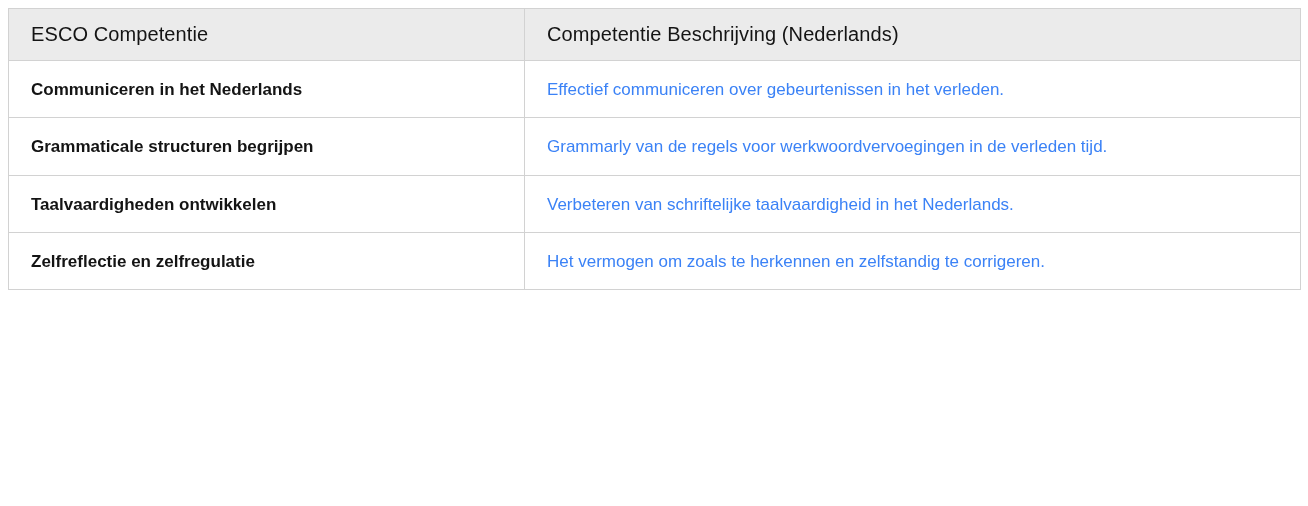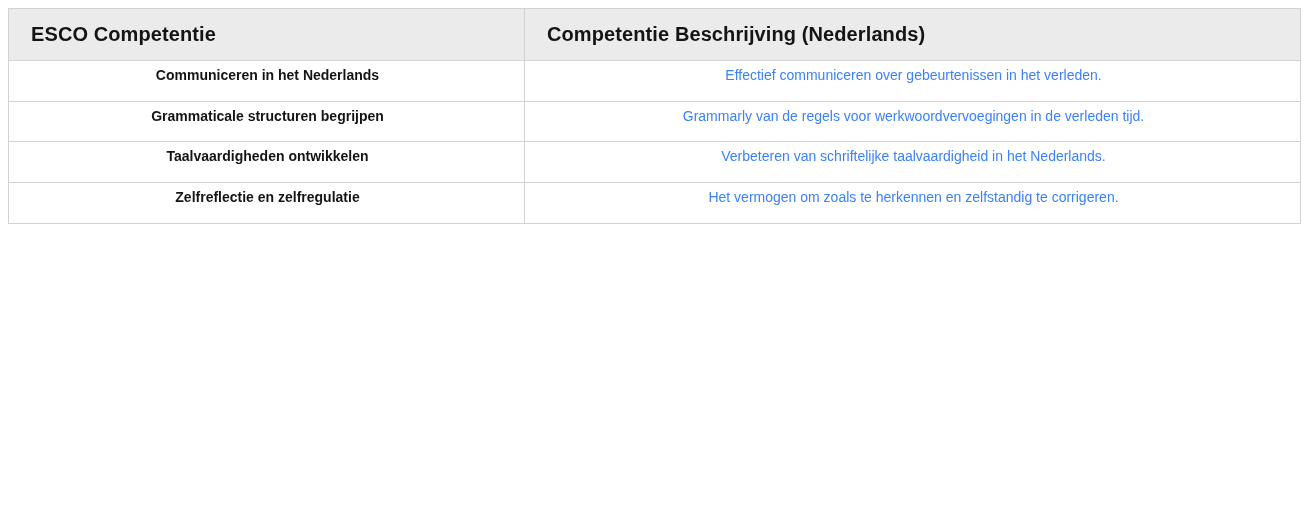--- a/index.html
+++ b/index.html
@@ -23,35 +23,34 @@
     width: 1292px;
     border-collapse: collapse;
     table-layout: fixed;
     background: #ffffff;
   }
   table.competence-table col.col-a { width: 516px; }
   table.competence-table col.col-b { width: 776px; }
 
   table.competence-table thead th {
     background: #ebebeb;
-    font-weight: 700;
+    font-weight: 400;
     font-size: 20px;
     text-align: left;
     padding: 14px 20px 14px 22px;
     border: 1px solid #d2d2d2;
     color: #141414;
     letter-spacing: 0.1px;
   }
   table.competence-table tbody td {
     border: 1px solid #d2d2d2;
-    padding: 4px 20px 14px 22px;
-    font-size: 14px;
+    padding: 16px 20px 14px 22px;
+    font-size: 17px;
     vertical-align: top;
     line-height: 1.55;
-    text-align: center;
   }
   table.competence-table tbody td.cell-term {
     font-weight: 600;
     color: #141414;
   }
   table.competence-table tbody td.cell-desc {
     font-weight: 400;
     color: #3b82f6;
   }
   table.competence-table tbody tr td {

